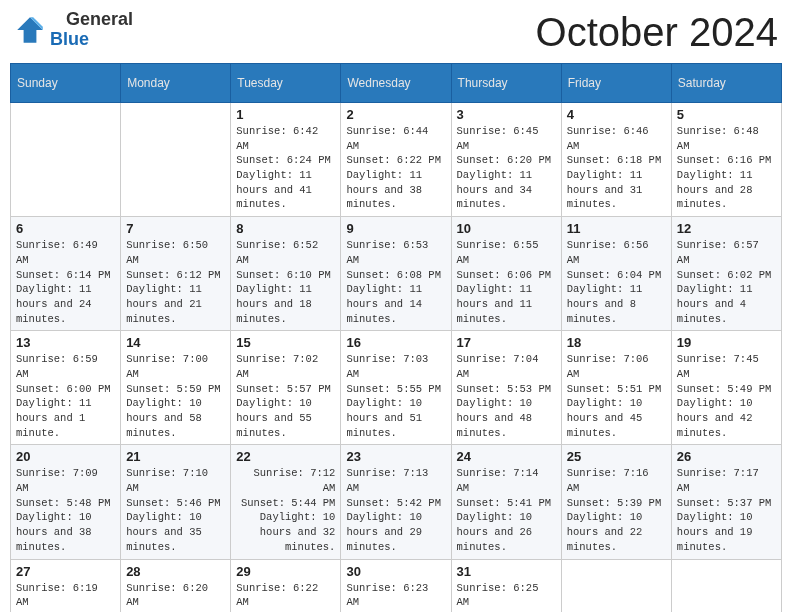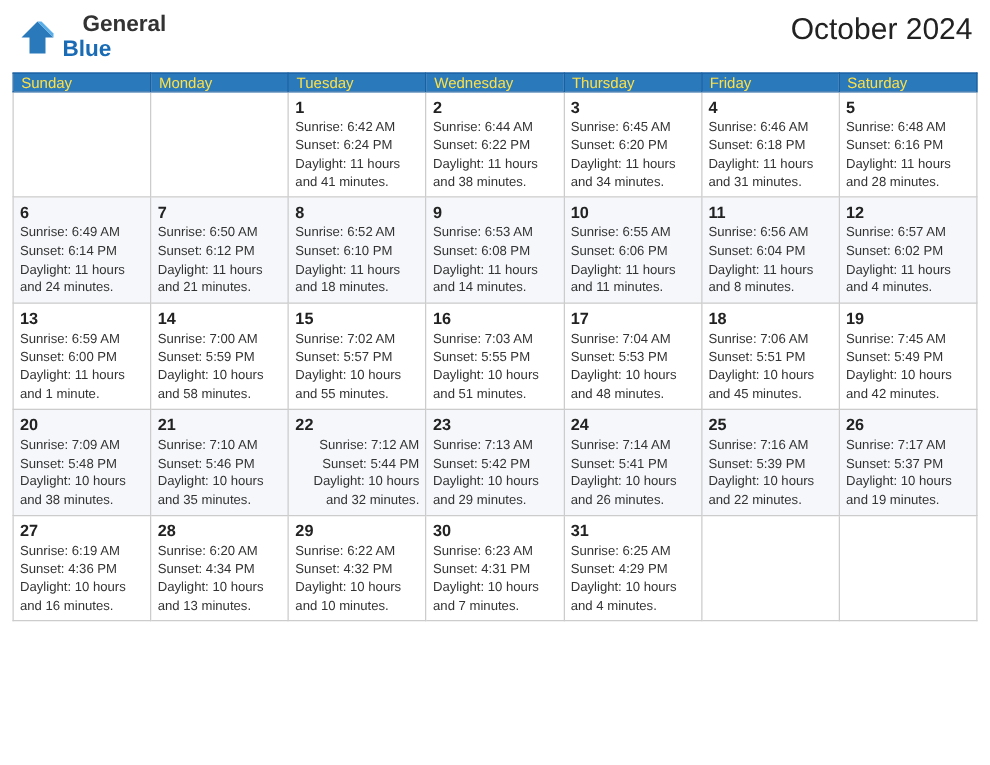--- a/index.html
+++ b/index.html
@@ -30,38 +30,38 @@
     .logo-general { color: #333; margin-left: 16px; }
     .logo-blue { color: #1a6bb5; }
     .logo-icon {
       width: 32px;
       height: 32px;
     }
     .title-block {
       text-align: right;
     }
     .month-title {
-      font-size: 24px;
+      font-size: 40px;
       font-weight: normal;
       color: #222;
     }
     .location-title {
       font-size: 14px;
       color: #555;
     }
     .calendar {
       width: 100%;
       border-collapse: collapse;
       font-size: 11px;
     }
     .calendar th {
       background: #2979bb;
-      color: #fde047;
+      color: #e5e5e5;
       text-align: left;
-      padding: 0 6px;
+      padding: 12px 6px;
       font-size: 12px;
       font-weight: normal;
       border: 1px solid #1a5fa0;
     }
     .calendar td {
       border: 1px solid #ccc;
       vertical-align: top;
       padding: 4px 5px;
       width: calc(100% / 7);
       min-height: 80px;
@@ -74,20 +74,21 @@
       font-size: 13px;
       font-weight: bold;
       color: #222;
       display: block;
       margin-bottom: 2px;
     }
     .day-detail {
       color: #333;
       font-size: 10.5px;
       line-height: 1.4;
+      font-family: Liberation Mono, monospace;
     }
     .empty-cell {
       background: #fff !important;
     }
   </style>
 </head>
 <body>
 
 <div class="header">
   <div class="logo">

